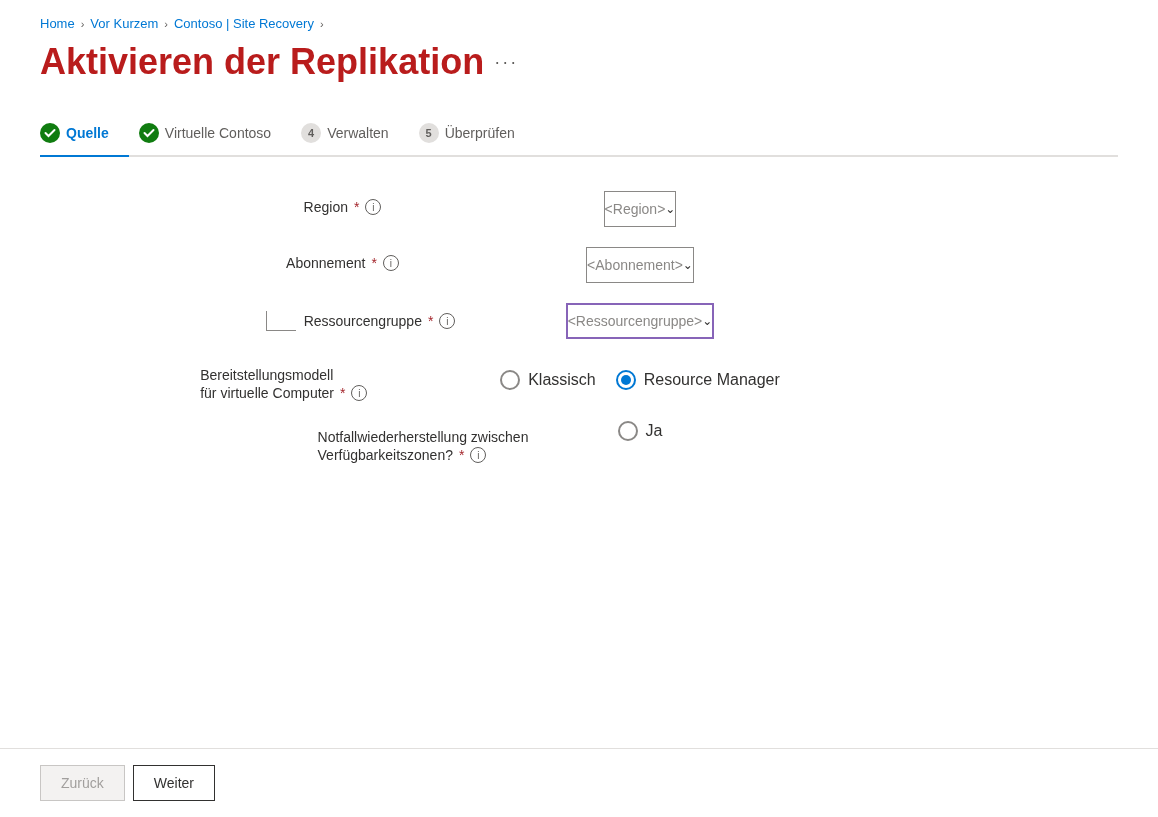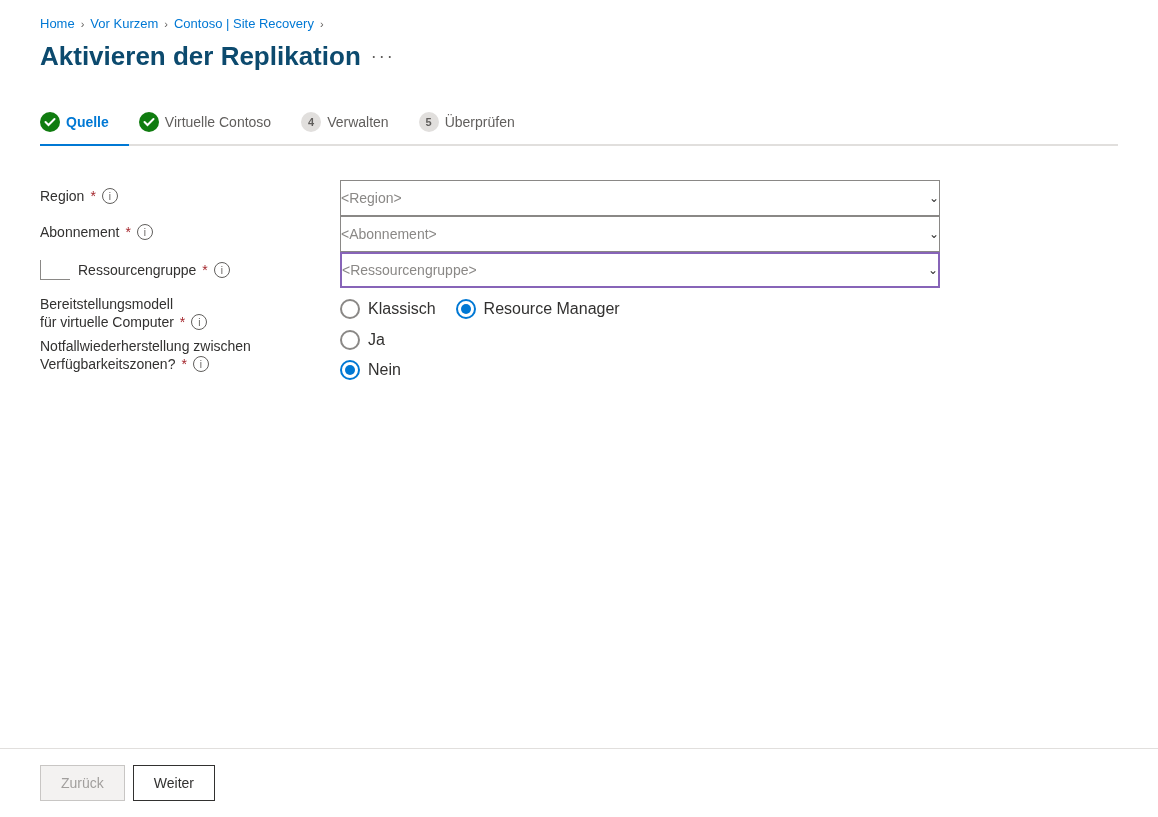--- a/index.html
+++ b/index.html
@@ -39,23 +39,23 @@
     }
 
     
     .page-title {
       display: flex;
       align-items: center;
       gap: 10px;
       margin-bottom: 30px;
     }
     .page-title h1 {
-      font-size: 26px;
+      font-size: 36px;
       font-weight: 600;
-      color: #0c4a6e;
+      color: #b91c1c;
     }
     .page-title .ellipsis {
       font-size: 18px;
       color: #605e5c;
       cursor: pointer;
       letter-spacing: 2px;
     }
 
     
     .wizard-steps {
@@ -108,22 +108,24 @@
       background: #e1dfdd;
       color: #605e5c;
       font-size: 11px;
       font-weight: 600;
     }
 
     
     .form-section {
       display: flex;
       flex-direction: column;
+      gap: 20px;
       padding: 10px 0;
       max-width: 900px;
+      align-items: center;
     }
 
     .form-row {
       display: flex;
       align-items: flex-start;
       gap: 20px;
     }
 
     .form-label {
       width: 280px;
@@ -414,24 +416,20 @@
           <span class="required">*</span>
           <span class="info-icon">i</span>
         </div>
       </div>
       <div class="form-control">
         <div class="radio-group-vertical">
           <label class="radio-option">
             <div class="radio-circle"></div>
             <span>Ja</span>
           </label>
-          <label class="radio-option">
-            <div class="radio-circle selected"></div>
-            <span>Nein</span>
-          </label>
         </div>
       </div>
     </div>
 
   </div>
 </div>
 
 <div class="footer">
   <button class="btn btn-default" disabled="">Zurück</button>
   <button class="btn btn-primary">Weiter</button>

